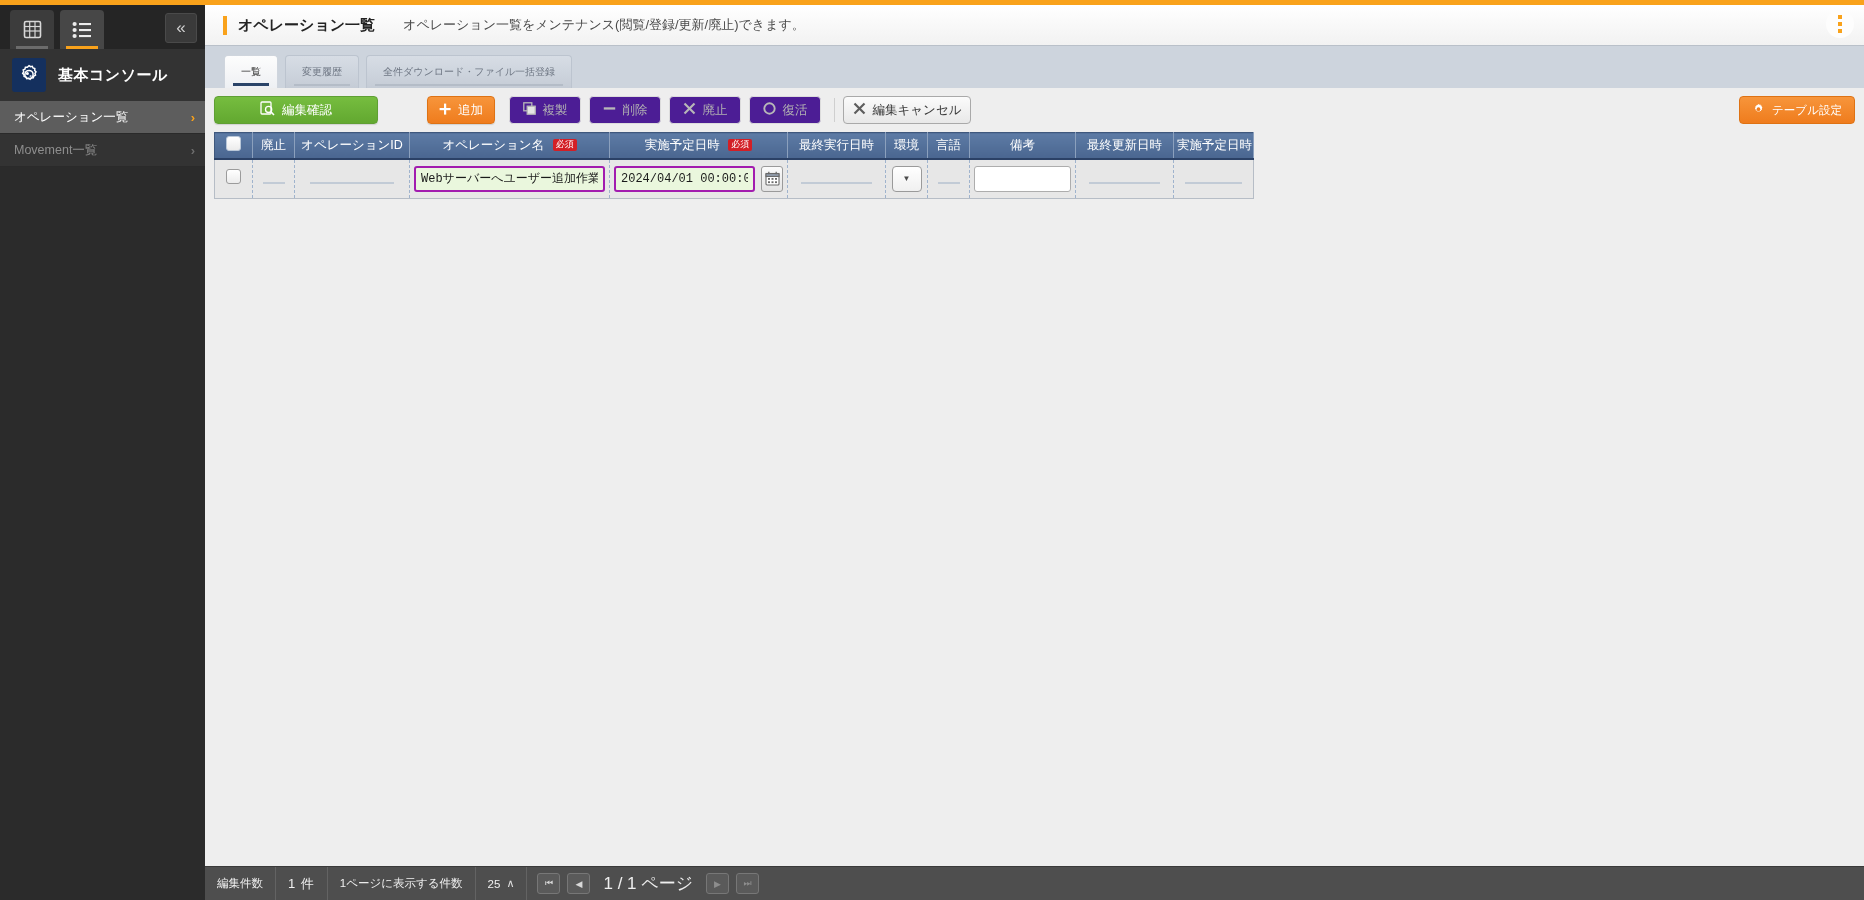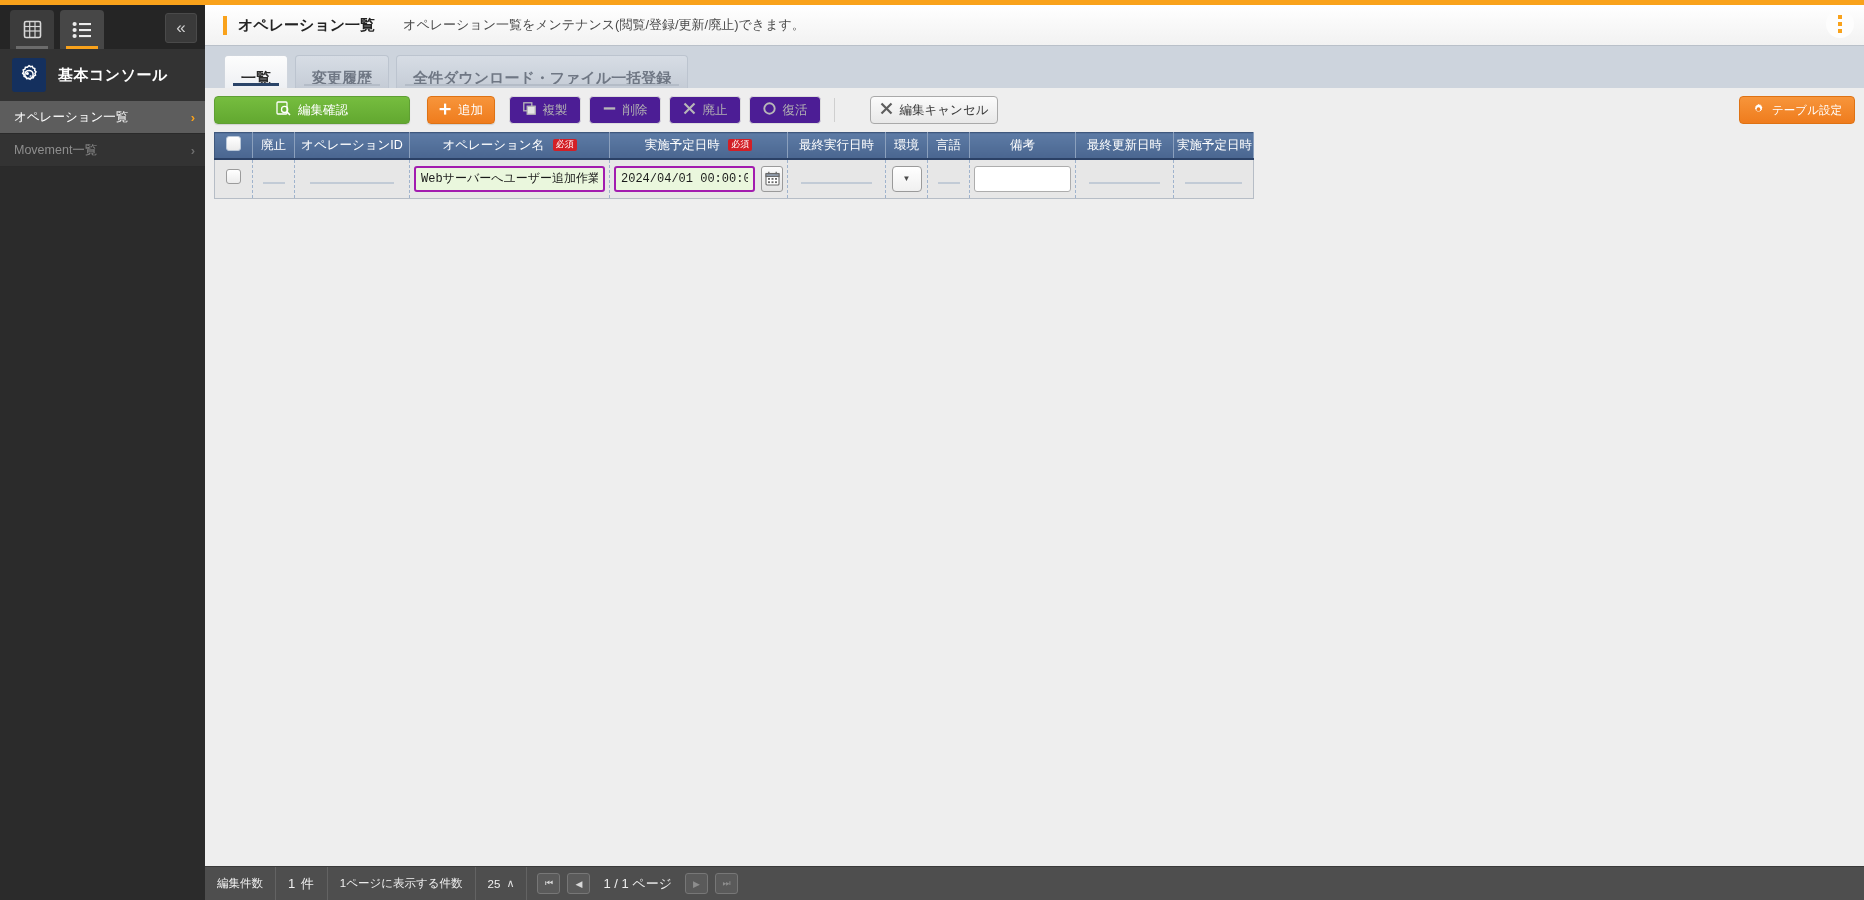--- a/index.html
+++ b/index.html
@@ -83,60 +83,60 @@
   #kebab i { display: block; width: 4px; height: 4px; background: #f9a21b; margin: 1.5px 0; }
 
   
   #tabbar {
     position: absolute; left: 205px; top: 46px; width: 1659px; height: 42px;
     background: #cdd4dd; z-index: 15;
     display: flex; align-items: flex-end; padding-left: 19px;
   }
   .tab {
     height: 33px; border-radius: 4px 4px 0 0; margin-right: 7px;
-    display: flex; align-items: flex-end; justify-content: center;
-    font-size: 15px; padding: 0 16px; position: relative; cursor: pointer;
+    display: flex; align-items: center; justify-content: center;
+    font-size: 10px; padding: 0 16px; position: relative; cursor: pointer;
     background: linear-gradient(#d7dde5, #c5ccd6); color: #6f7784;
-    border: 1px solid #bcc4cf; border-bottom: none; font-weight: bold;
+    border: 1px solid #bcc4cf; border-bottom: none;
   }
   .tab .tu { position: absolute; bottom: 2px; left: 8px; right: 8px; height: 2px; background: #b4bcc7; }
   .tab.active { background: linear-gradient(#fdfdfd, #eef0f3); color: #2b2b2b; border-color: #cfd5dd; }
   .tab.active .tu { background: #2a4468; height: 3px; }
 
   
   #content {
     position: absolute; left: 205px; top: 88px; width: 1659px; height: 778px;
     background: #eeeeee; z-index: 10;
   }
 
   
   #toolbar { position: relative; height: 44px; }
   .btn {
     position: absolute; top: 8px; height: 28px; border-radius: 4px;
     display: flex; align-items: center; justify-content: center;
     font-size: 12.5px; cursor: pointer; white-space: nowrap;
   }
   .btn .lbl { margin-left: 7px; }
   #btn-confirm {
-    left: 9px; width: 196px; background: linear-gradient(#76bd3f, #62a830);
+    left: 9px; width: 164px; background: linear-gradient(#76bd3f, #62a830);
     border: 1px solid #5f9f33; color: #ffffff; box-shadow: 0 1px 1px rgba(0,0,0,.12);
   }
   #btn-add {
     left: 222px; width: 68px; background: linear-gradient(#f7953b, #ef7c1d);
     border: 1px solid #de7214; color: #ffffff; box-shadow: 0 1px 1px rgba(0,0,0,.12);
   }
   .btn.disabled { background: #4c1d95; border: 1px solid #dcdcdc; color: #b2b2b2; cursor: default; }
   #btn-copy   { left: 304px; width: 72px; }
   #btn-delete { left: 384px; width: 72px; }
   #btn-discard{ left: 464px; width: 72px; }
   #btn-revive { left: 544px; width: 72px; }
   .tsep { position: absolute; top: 10px; width: 1px; height: 24px; background: #cfcfcf; }
   #sep1 { left: 629px; }
   #btn-cancel {
-    left: 665px; width: 128px; background: linear-gradient(#fbfbfb, #e8e8e8);
+    left: 638px; width: 128px; background: linear-gradient(#fbfbfb, #e8e8e8);
     border: 1px solid #a9a9a9; color: #3a3a3a;
   }
   #btn-tblsettings {
     right: 9px; width: 116px; background: linear-gradient(#f7953b, #ef7c1d);
     border: 1px solid #de7214; color: #ffffff; font-size: 11.5px;
   }
 
   
   #table-wrap { position: absolute; left: 9px; top: 44px; width: 1021px; }
   table#grid { border-collapse: collapse; table-layout: fixed; width: 1021px; }
@@ -198,21 +198,21 @@
   }
   .fcell { display: flex; align-items: center; padding: 0 12px; color: #f0f0f0; font-size: 11.5px;
     border-right: 1px solid #636363; }
   .fcell.num { font-size: 13px; letter-spacing: 1px; }
   #fpager { display: flex; align-items: center; padding: 0 10px; gap: 7px; }
   .pbtn {
     width: 23px; height: 21px; background: #5a5a5a; border: 1px solid #777777; border-radius: 3px;
     display: flex; align-items: center; justify-content: center; font-size: 9px; color: #d8d8d8; cursor: pointer;
   }
   .pbtn.dim { color: #8d8d8d; }
-  #fpagetext { color: #efefef; font-size: 13px; padding: 0 6px; }
+  #fpagetext { color: #efefef; font-size: 17px; padding: 0 6px; }
   .caret-up { font-size: 11px; margin-left: 6px; color: #e0e0e0; }
 </style>
 </head>
 <body>
 
 <div id="top-strip"></div>
 
 <div id="sidebar">
 
   <div id="sidebar-tabs">

